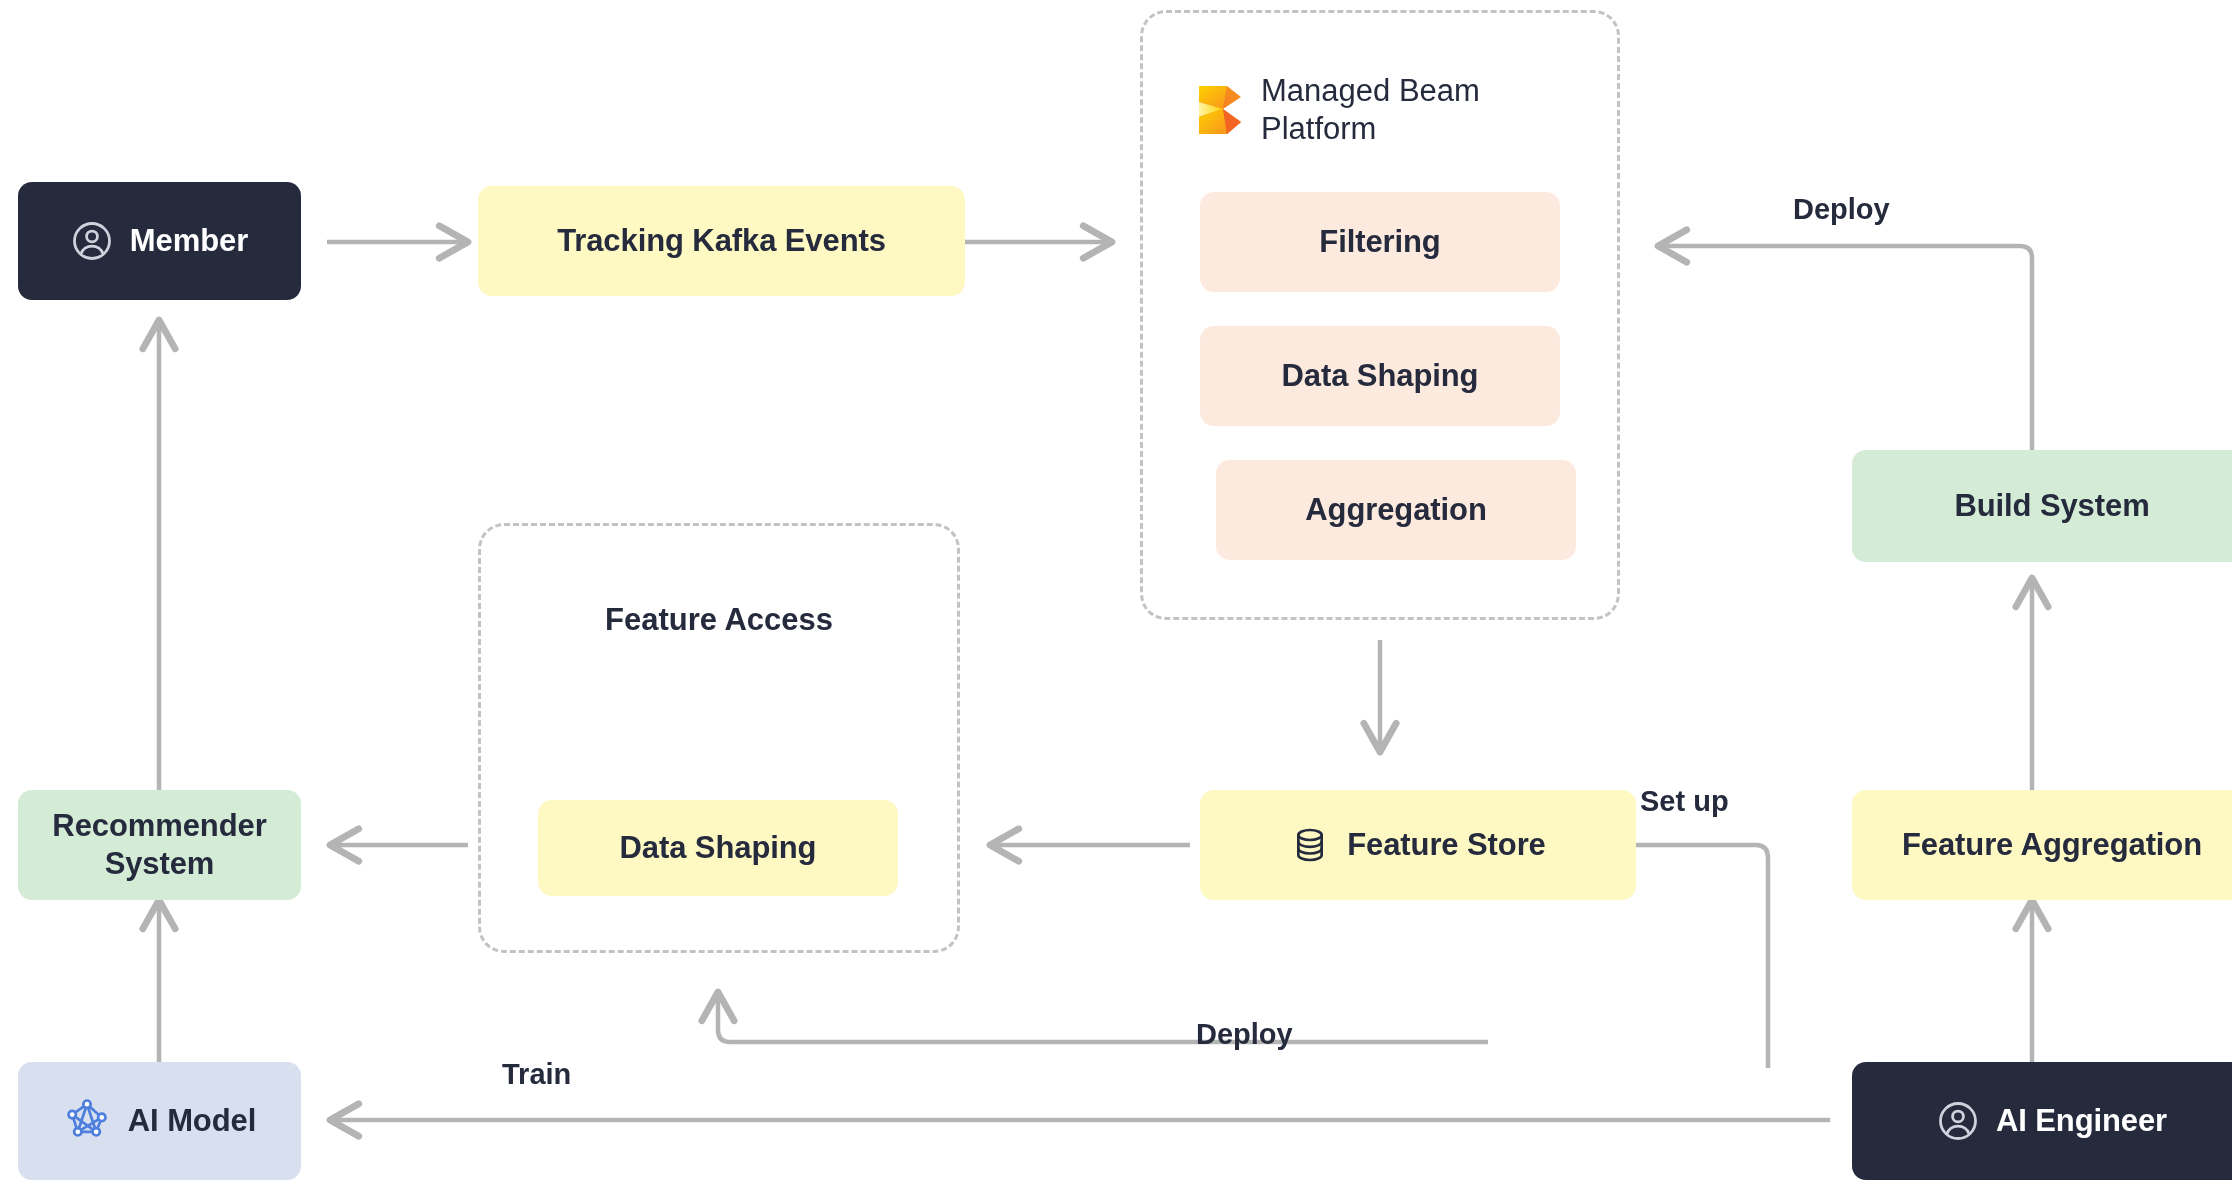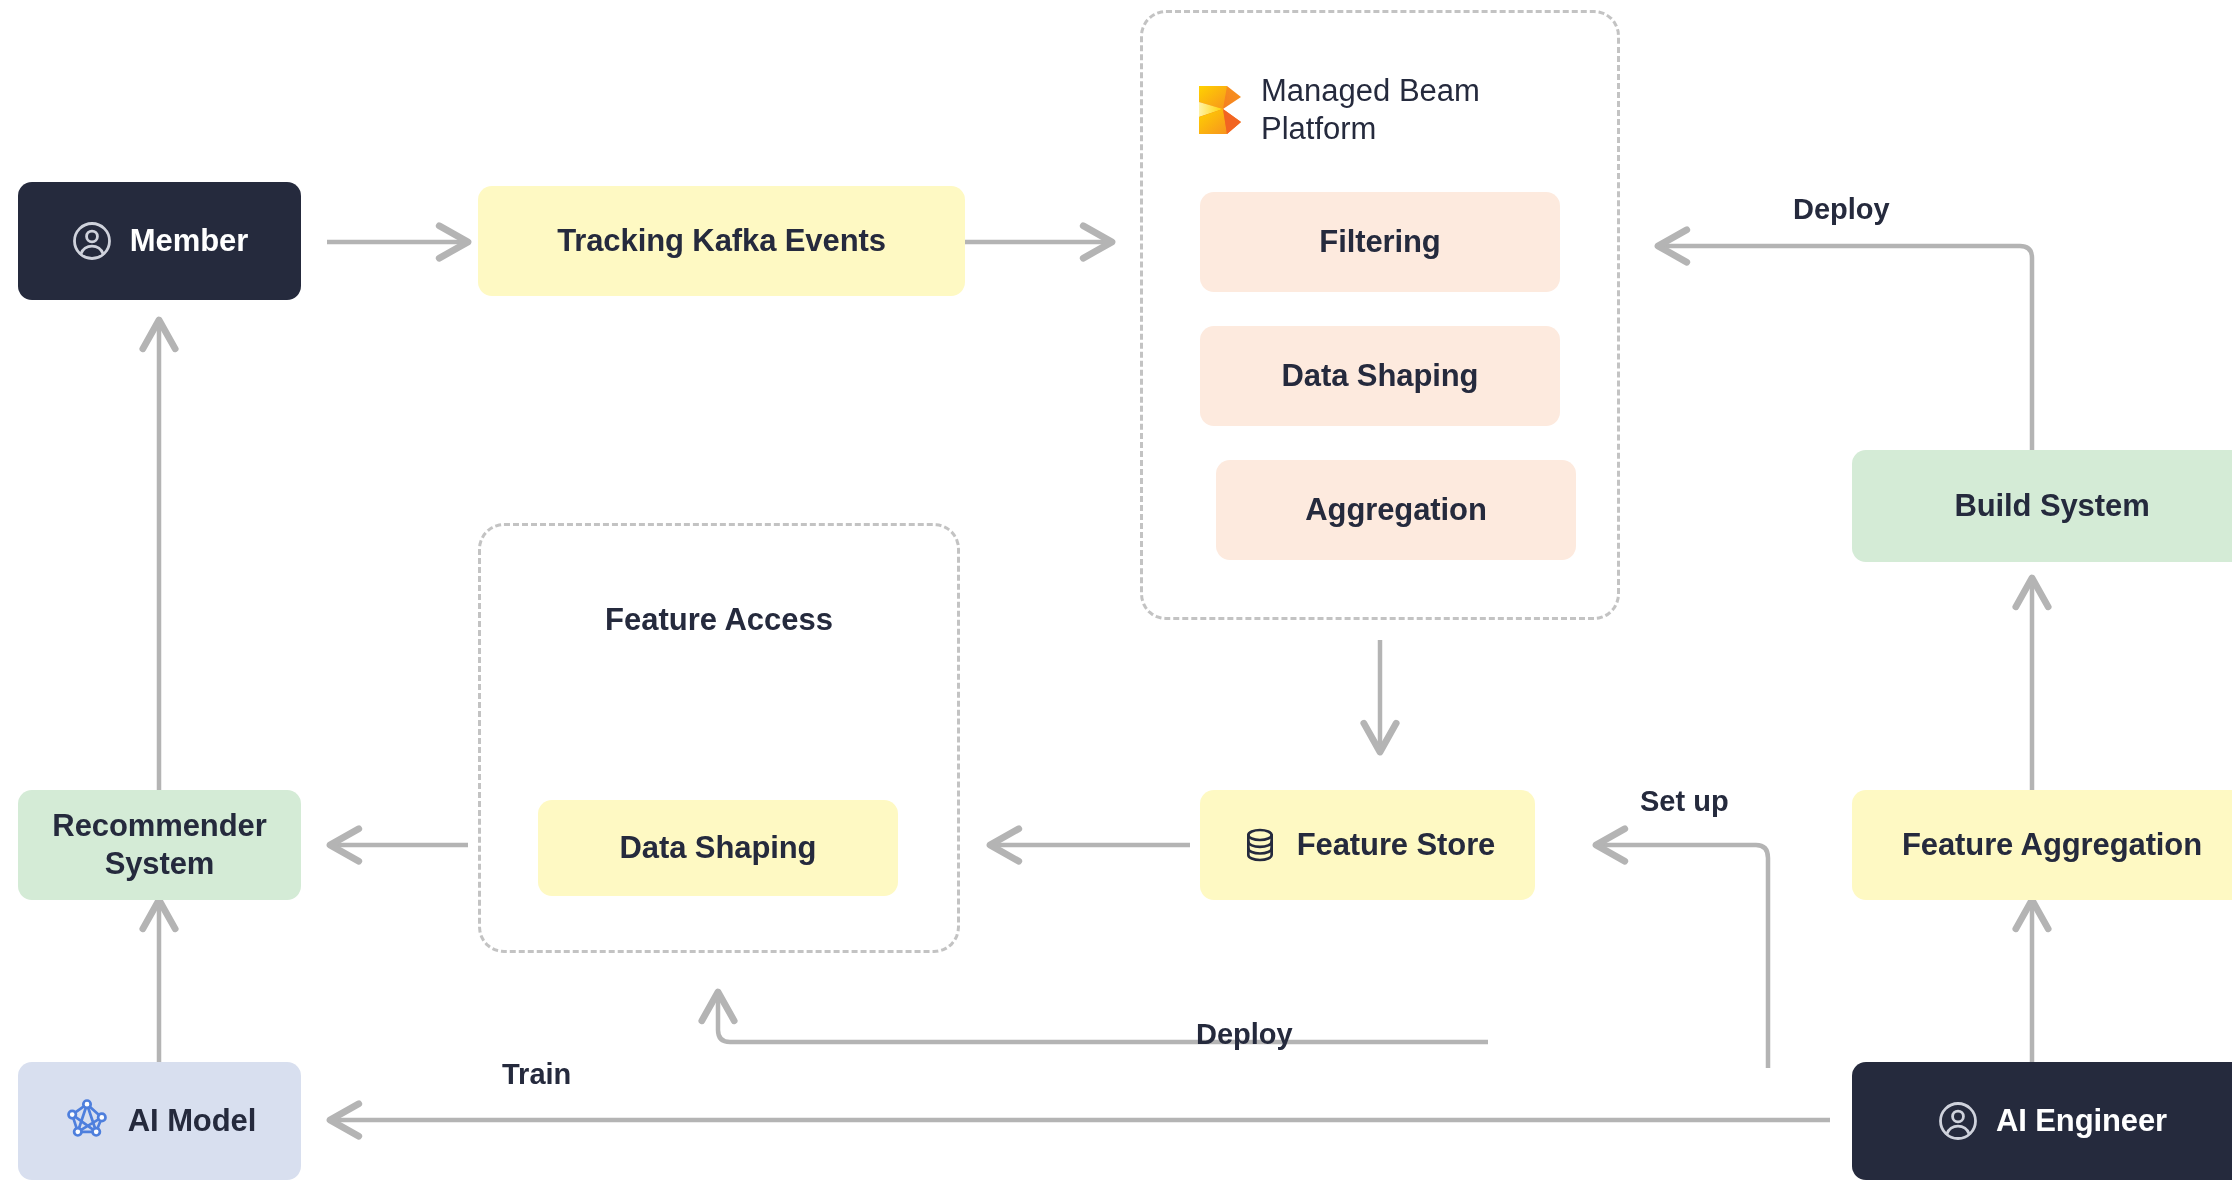--- a/index.html
+++ b/index.html
@@ -211,21 +211,21 @@
         <circle cx="16.6" cy="17.4" r="1.85" fill="#ffffff"></circle>
       </svg>
     </span>
     <span>AI Model</span>
   </div>
 
   <div class="node grey" style="left:478px; top:186px; width:487px; height:110px;">
     <span>Tracking Kafka Events</span>
   </div>
 
-  <div class="node grey" style="left:1200px; top:790px; width:335px; height:110px;">
+  <div class="node grey" style="left:1200px; top:790px; width:436px; height:110px;">
     <span class="ico">
       <svg width="40" height="40" viewBox="0 0 24 24" fill="none" stroke="#252a3d" stroke-width="1.6" stroke-linecap="round" stroke-linejoin="round">
         <ellipse cx="12" cy="6" rx="7" ry="3"></ellipse>
         <path d="M5,6 L5,18 a7,3 0 0 0 14,0 L19,6"></path>
         <path d="M5,10.1 a7,3 0 0 0 14,0"></path>
         <path d="M5,14.1 a7,3 0 0 0 14,0"></path>
       </svg>
     </span>
     <span>Feature Store</span>
   </div>

